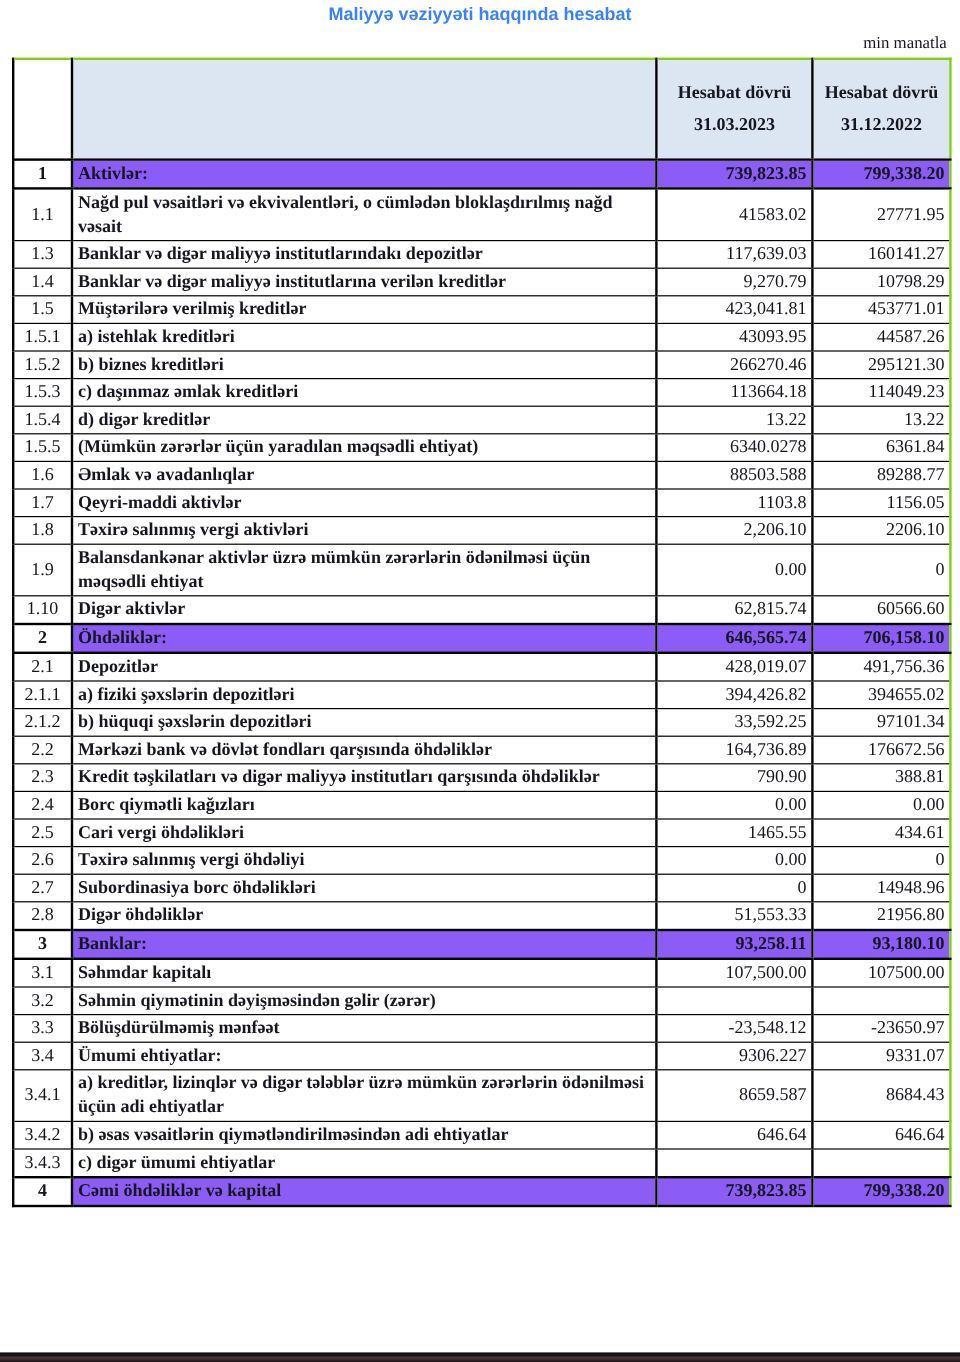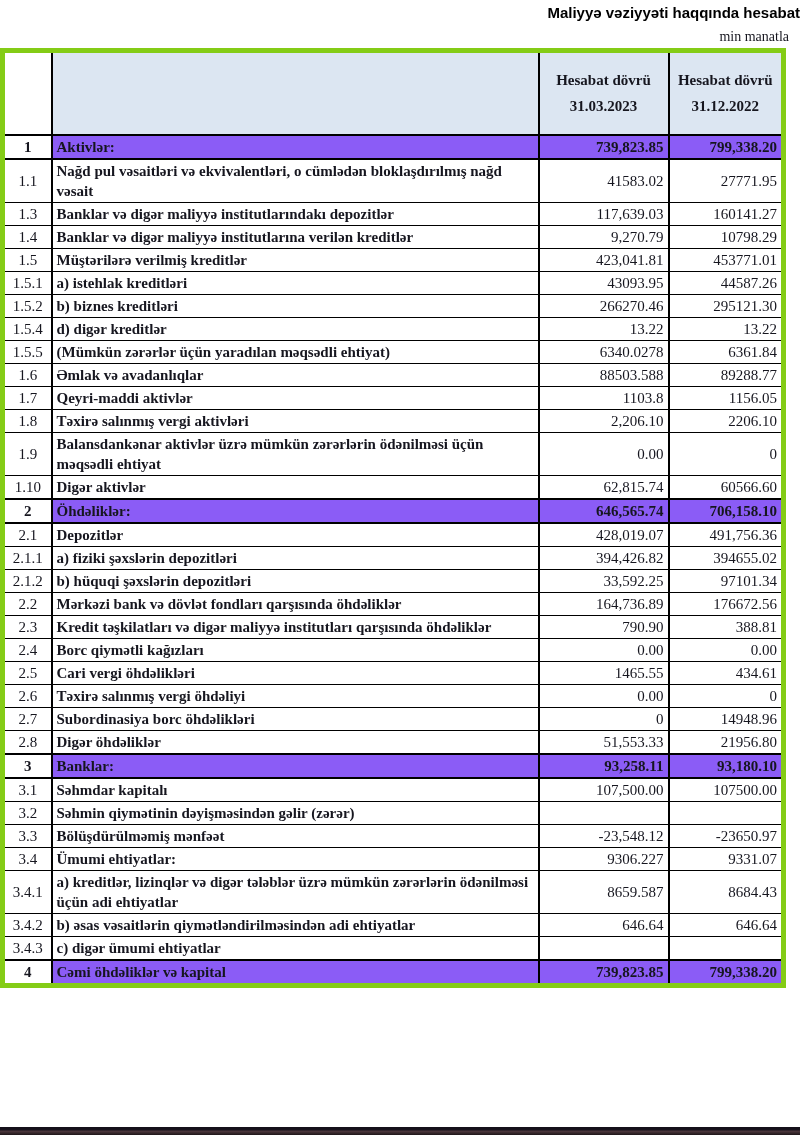--- a/index.html
+++ b/index.html
@@ -7,38 +7,38 @@
   .page {
     position:relative;
     width:800px; height:1135px;
     background:#ffffff;
     font-family:"Liberation Serif", serif;
     color:#16161f;
     overflow:hidden;
   }
   .doc-title {
     padding-top:4px;
-    text-align:right;
+    text-align:center;
     font-family:"Liberation Sans", sans-serif;
     font-weight:bold;
     font-size:15px;
-    color:#000000;
+    color:#3b82f6;
   }
   .unit-note {
     text-align:right;
     font-weight:normal;
     font-size:14px;
     margin:8px 11px 3px 0;
   }
   table.fin {
     border-collapse:collapse;
     table-layout:fixed;
-    margin-left:0;
+    margin-left:10px;
     width:781px;
-    border:5px solid #84cc16;
+    border:2px solid #84cc16;
     padding-left:37px;
   }
   col.c-num   { width:49px; }
   col.c-label { width:487px; }
   col.c-v1    { width:130px; }
   col.c-v2    { width:115px; }
   .fin th, .fin td {
     border:1px solid #000;
     border-left:2px solid #000;
     font-size:15px;
@@ -138,20 +138,26 @@
           <td class="val">43093.95</td>
           <td class="val">44587.26</td>
         </tr>
         <tr>
           <td class="num">1.5.2</td>
           <td class="label">b) biznes kreditləri</td>
           <td class="val">266270.46</td>
           <td class="val">295121.30</td>
         </tr>
         <tr>
+          <td class="num">1.5.3</td>
+          <td class="label">c) daşınmaz əmlak kreditləri</td>
+          <td class="val">113664.18</td>
+          <td class="val">114049.23</td>
+        </tr>
+        <tr>
           <td class="num">1.5.4</td>
           <td class="label">d) digər kreditlər</td>
           <td class="val">13.22</td>
           <td class="val">13.22</td>
         </tr>
         <tr>
           <td class="num">1.5.5</td>
           <td class="label">(Mümkün zərərlər üçün yaradılan məqsədli ehtiyat)</td>
           <td class="val">6340.0278</td>
           <td class="val">6361.84</td>

